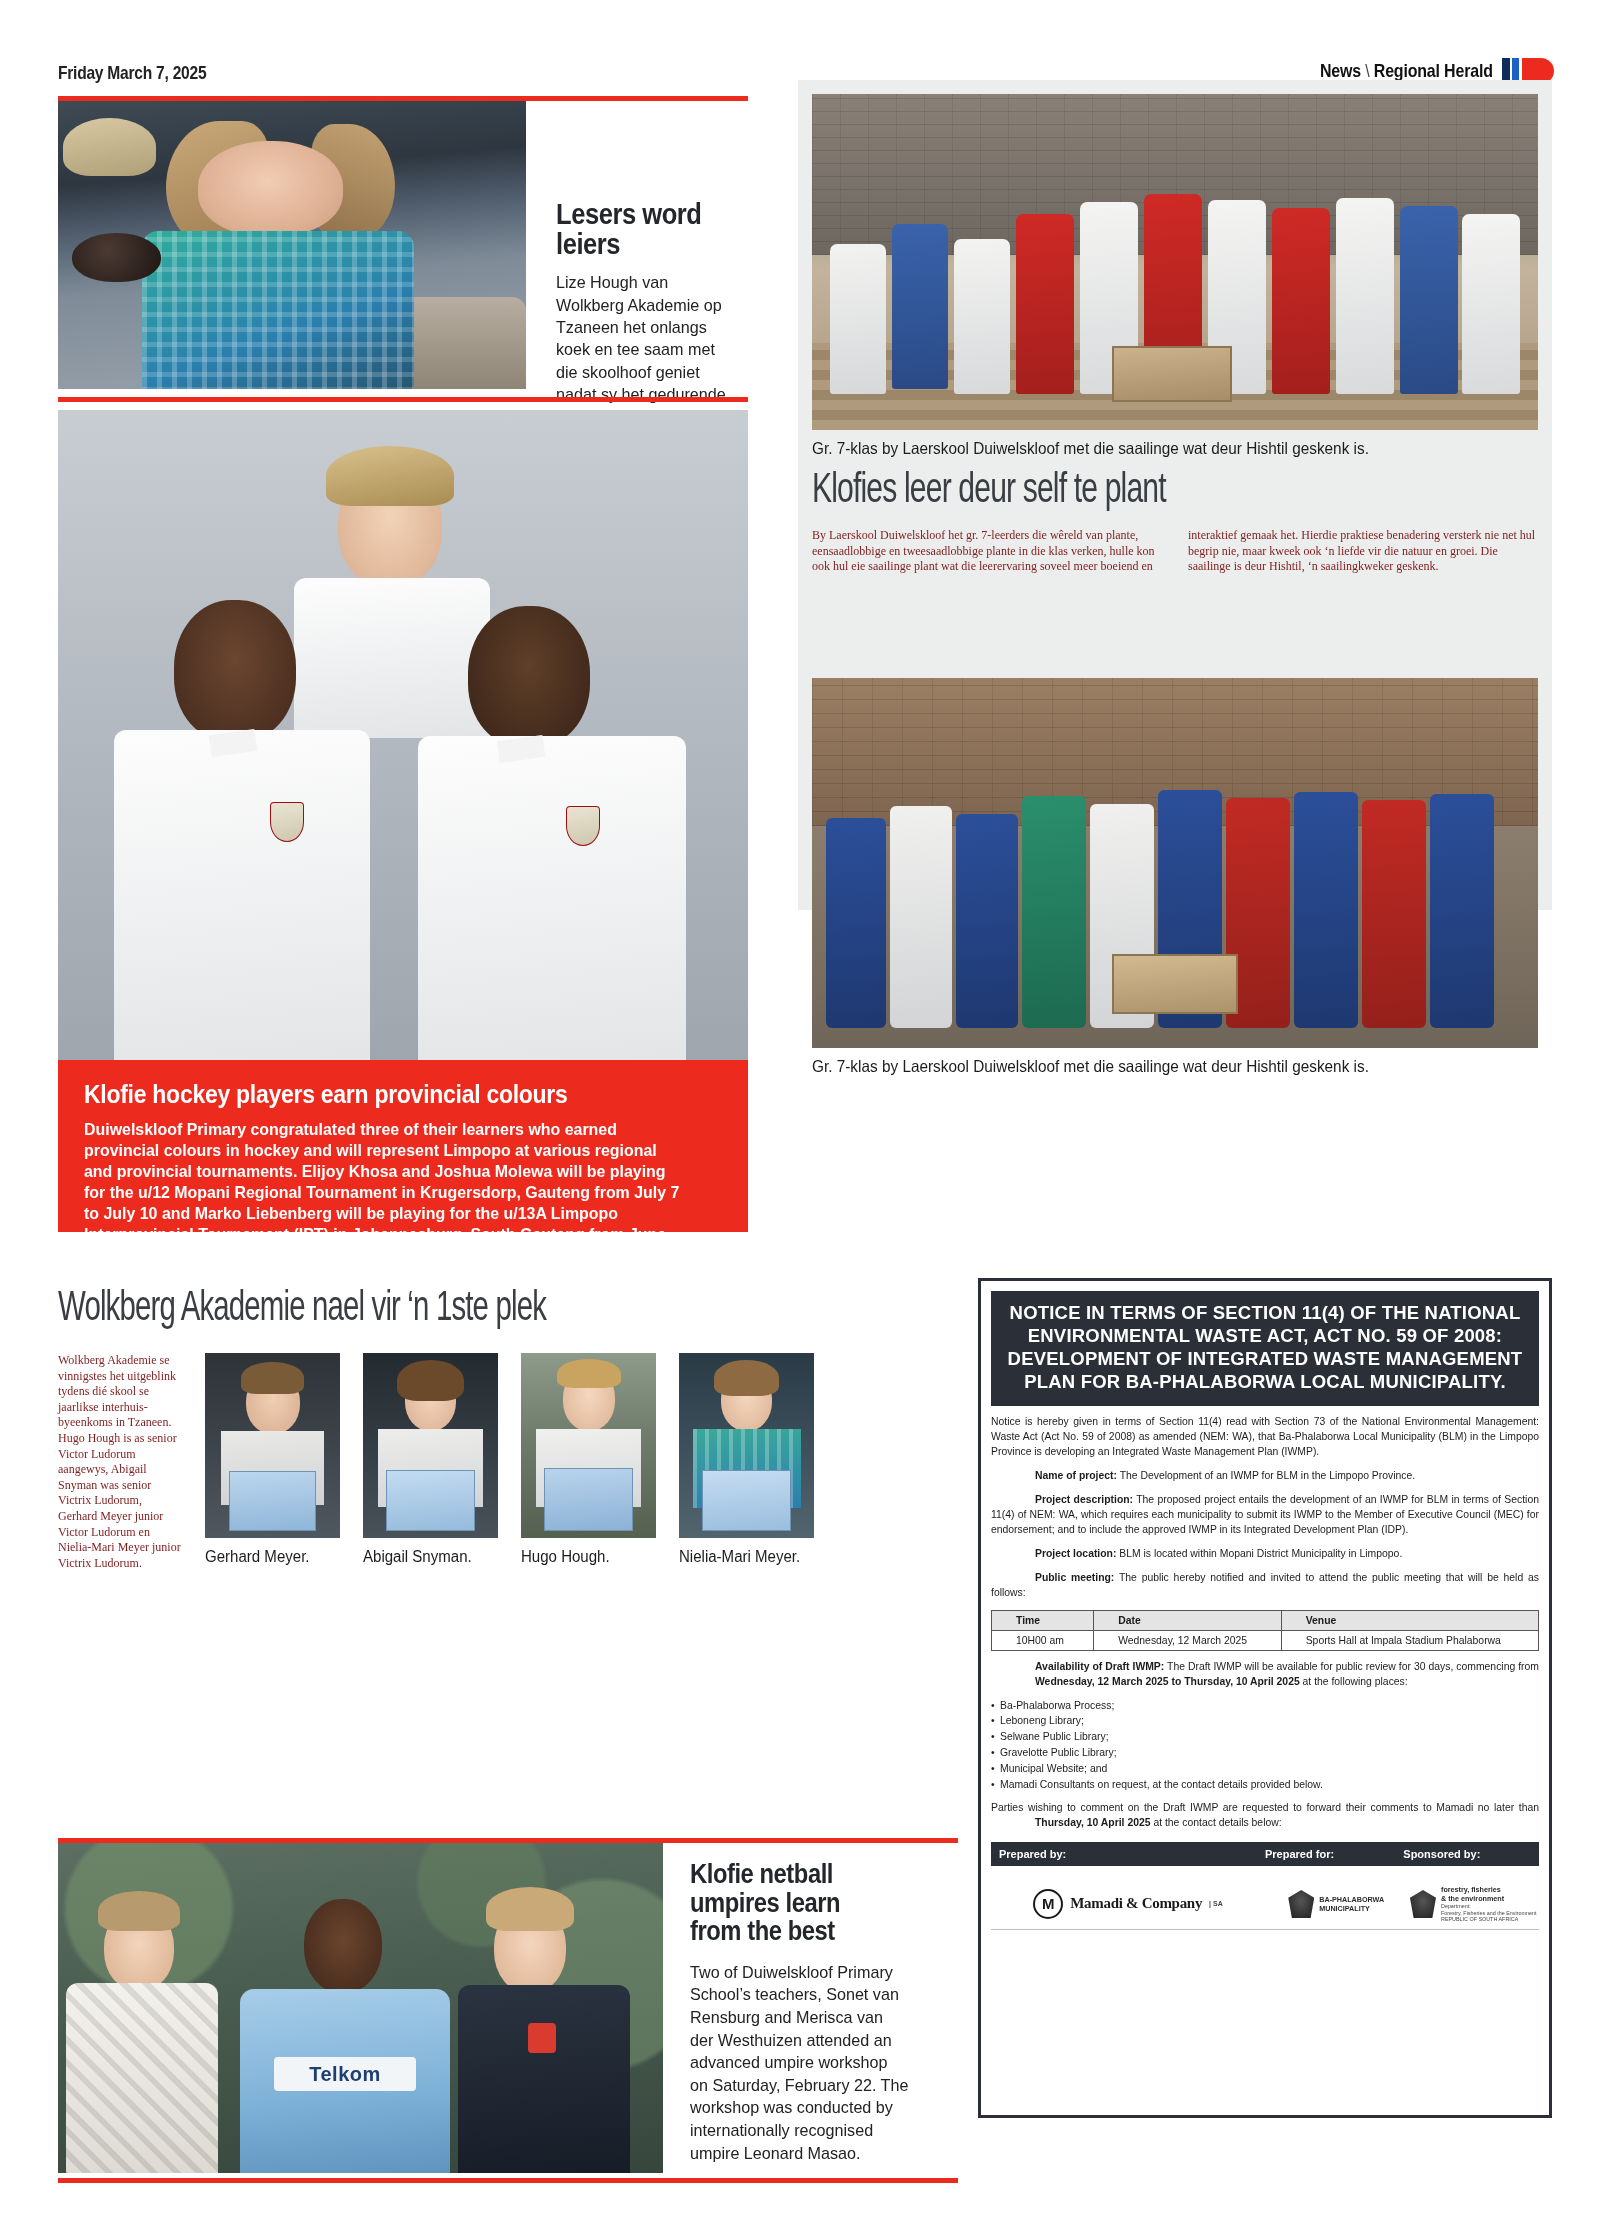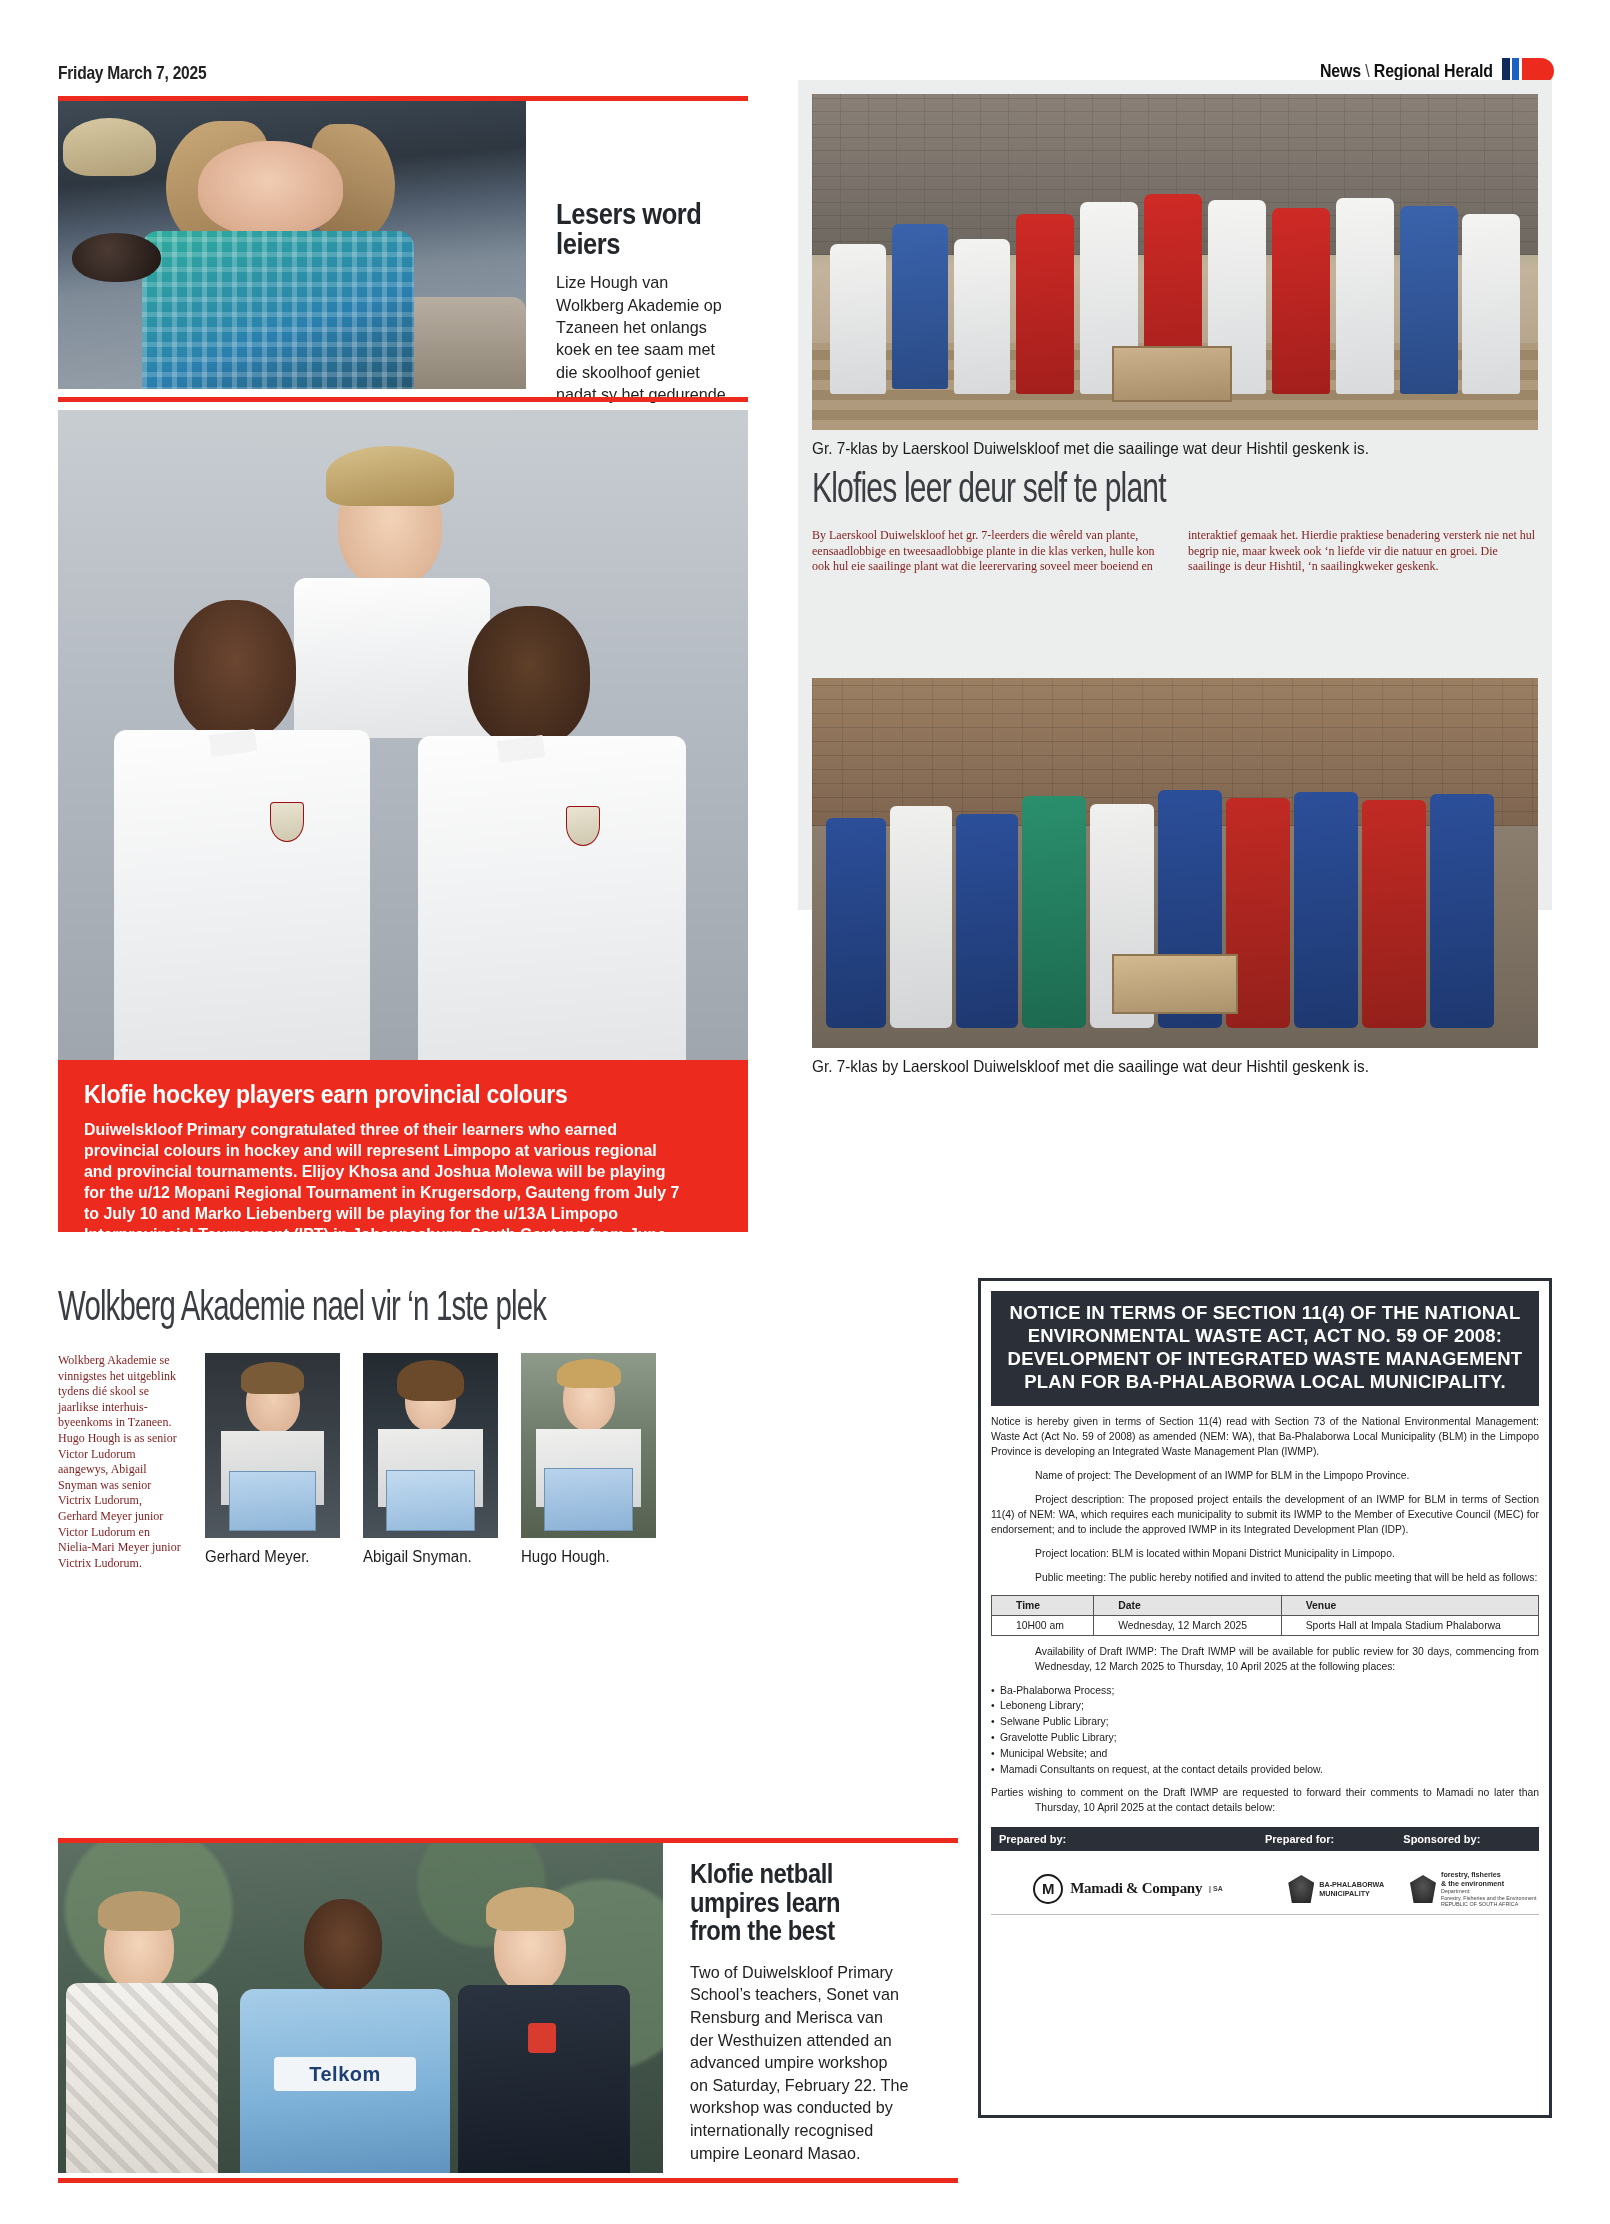--- a/index.html
+++ b/index.html
@@ -268,21 +268,21 @@
   #notice-title {
     background: #2b2f38; color: #fff; text-align: center;
     font-size: 18.5px; font-weight: 700; line-height: 1.24;
     padding: 11px 14px 12px 14px;
     letter-spacing: 0.2px;
   }
   .nt-p {
     font-size: 10.4px; line-height: 1.44; color: #1c1c1c;
     text-align: justify; margin-top: 9px;
   }
-  .nt-p b { font-weight: 400; padding-left: 44px; }
+  .nt-p b { font-weight: 700; padding-left: 44px; }
   .nt-list { font-size: 10.4px; line-height: 1.52; color: #1c1c1c; margin-top: 8px; }
   .nt-li { padding-left: 9px; position: relative; }
   .nt-li::before { content: "•"; position: absolute; left: 0; }
   #nt-table {
     width: 100%; border-collapse: collapse; margin-top: 9px; font-size: 10.4px;
   }
   #nt-table th, #nt-table td {
     border: 1px solid #555; padding: 4px 24px; text-align: left; color: #1c1c1c;
   }
   #nt-table th { background: #e4e4e4; font-weight: 700; }
@@ -447,20 +447,31 @@
       <div class="wolk-card">
         <div class="wolk-img photo" style="position:relative;background:linear-gradient(180deg,#8e9a8a 0%,#6f7c6c 45%,#55604f 100%);">
           <div style="position:absolute;left:31%;top:8%;width:39%;height:34%;background:radial-gradient(ellipse at 50% 42%,#f5d8bf,#dcb193);border-radius:47%;"></div>
           <div style="position:absolute;left:27%;top:3%;width:47%;height:16%;background:#c9a461;border-radius:50% 50% 25% 25%;"></div>
           <div style="position:absolute;left:11%;top:41%;width:78%;height:42%;background:linear-gradient(175deg,#f0f0ee,#d5d7d9);"></div>
           <div style="position:absolute;left:17%;top:62%;width:66%;height:34%;background:linear-gradient(175deg,#b9d3ec,#8cb2d6);border:1px solid #6f93b4;"></div>
         </div>
         <div class="wolk-cap">Hugo Hough.</div>
       </div>
 
+      <div class="wolk-card">
+        <div class="wolk-img photo" style="position:relative;background:linear-gradient(180deg,#2a3b46 0%,#3a4d58 45%,#52656f 100%);">
+          <div style="position:absolute;left:31%;top:9%;width:38%;height:33%;background:radial-gradient(ellipse at 50% 42%,#f4d7be,#dbb092);border-radius:47%;"></div>
+          <div style="position:absolute;left:26%;top:4%;width:48%;height:19%;background:#8d6a42;border-radius:50% 50% 28% 28%;"></div>
+          <div style="position:absolute;left:10%;top:41%;width:80%;height:43%;background:
+              repeating-linear-gradient(90deg,rgba(255,255,255,.25) 0 4px,transparent 4px 12px),
+              linear-gradient(175deg,#3aa99a,#2b7fae);"></div>
+          <div style="position:absolute;left:17%;top:63%;width:66%;height:33%;background:linear-gradient(175deg,#c6dcf1,#9abede);border:1px solid #6f93b4;"></div>
+        </div>
+        <div class="wolk-cap">Nielia-Mari Meyer.</div>
+      </div>
     </div>
   </div>
 
   <div id="blk-netball">
     <div id="net-topbar" class="rule-red"></div>
     <div id="net-photo" class="photo">
 
       <div style="position:absolute;inset:0;background:
           radial-gradient(circle at 15% 20%, rgba(120,150,110,.55) 0 14%, transparent 15%),
           radial-gradient(circle at 70% 12%, rgba(100,130,95,.5) 0 12%, transparent 13%),

